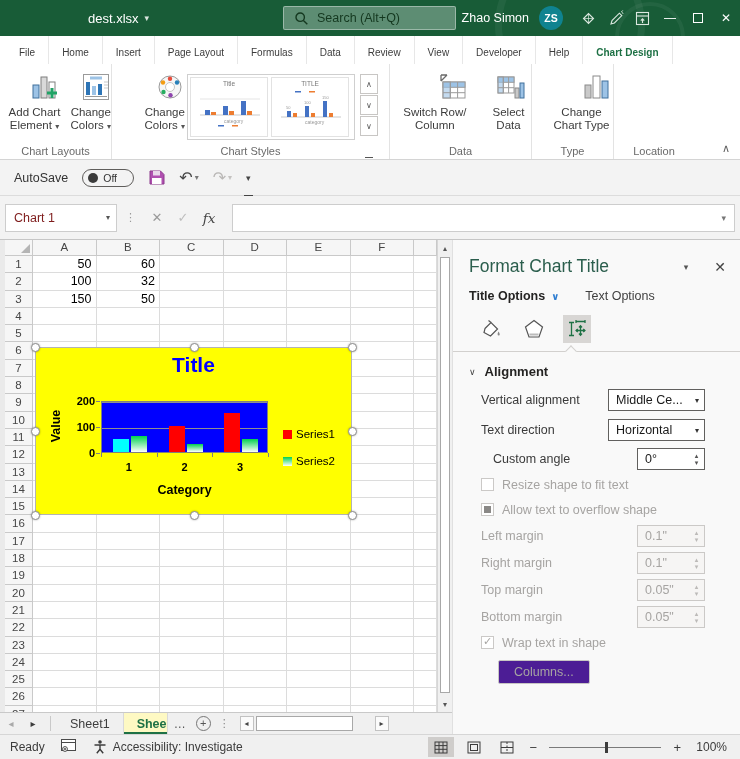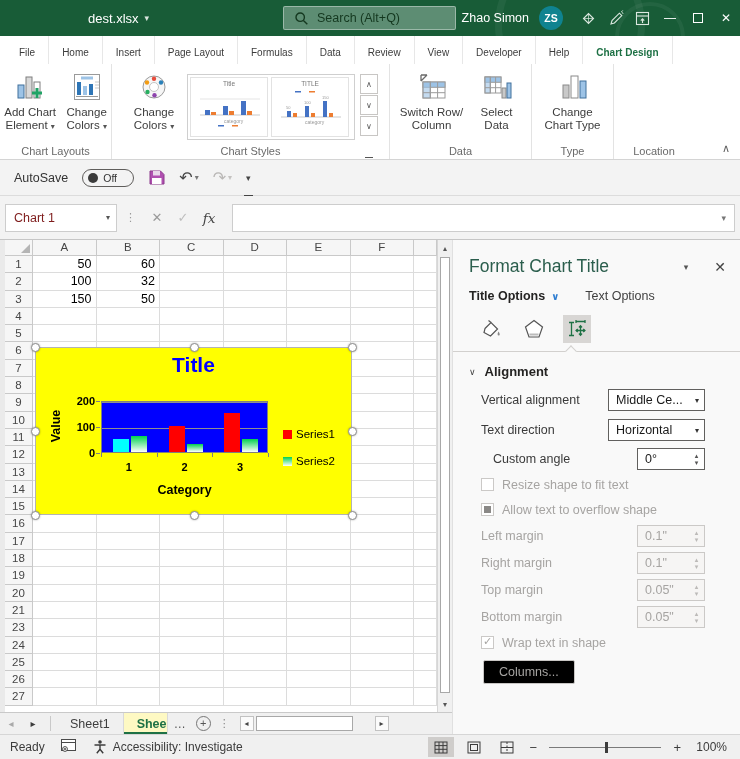--- a/index.html
+++ b/index.html
@@ -25,21 +25,21 @@
   
   .tabsrow { position:absolute; left:0; top:36px; width:740px; height:28px; background:#fff; display:flex; align-items:center; padding-left:6px; }
   .rtab { padding:16px 13px; font-size:10px; color:#3c3c3c; height:28px; display:flex; align-items:center; border-right:1px solid #e7e7e7; white-space:nowrap; }
   .rtab.ctx { color:#1e7145; }
   .rtab.active { font-weight:bold; box-shadow:inset 0 -3px 0 #1e7145; }
 
   
   .ribbon { position:absolute; left:0; top:64px; width:740px; height:96px; background:#fff; border-bottom:1px solid #d4d4d4; display:flex; }
   .rgroup { position:relative; border-right:1px solid #e3e3e3; display:flex; justify-content:center; gap:2px; padding-top:5px; }
   .glabel { position:absolute; bottom:2px; left:0; width:100%; text-align:center; font-size:11px; color:#6a6a6a; }
-  .rbtn { width:62px; display:flex; flex-direction:column; align-items:center; padding-top:2px; }
+  .rbtn { width:62px; display:flex; flex-direction:column; align-items:flex-end; padding-top:2px; }
   .rbtn .ric { height:32px; display:flex; align-items:center; }
   .rlab { text-align:center; font-size:11.5px; line-height:13px; color:#3c3c3c; margin-top:3px; }
   .rlab .chev { font-size:8px; color:#555; }
   .gallery { margin-top:5px; width:168px; height:66px; border:1px solid #cfcfcf; background:#fff; display:flex; gap:3px; padding:2px; }
   .gthumb { width:78px; height:60px; border:1px solid #e2e2e2; background:#fff; display:flex; flex-direction:column; align-items:center; padding-top:2px; }
   .gtitle { font-size:6.5px; color:#777; }
   .gscroll { margin-top:5px; margin-left:3px; display:flex; flex-direction:column; gap:1px; }
   .gsb { width:18px; height:20px; border:1px solid #c8c6c4; background:#fff; color:#555; font-size:8px; display:flex; align-items:center; justify-content:center; flex-direction:column; }
   .gsb .bar { width:8px; border-top:1px solid #555; margin-bottom:1px; }
   .collapse { position:absolute; right:10px; bottom:4px; color:#5f5f5f; font-size:11px; }
@@ -134,21 +134,21 @@
   .spin .val { flex:1; font-size:12.5px; color:#1a1a1a; }
   .spin .arrows { width:15px; display:flex; flex-direction:column; align-items:center; line-height:7px; }
   .spin .arrows i { font-style:normal; font-size:7px; color:#555; }
   .frowp.dis .ctrl { background:#f6f5f4; border-color:#cbc9c7; }
   .frowp.dis .ctrl .val { color:#a6a4a2; }
   .frowp.dis .arrows i { color:#bcbab8; }
   .cb { width:13px; height:13px; border:1px solid #b5b3b1; background:#fff; margin-right:8px; position:relative; flex:none; }
   .frowp.dis .cb { border-color:#cbc9c7; }
   .cb.mixed::after { content:""; position:absolute; left:2px; top:2px; width:7px; height:7px; background:#8a8886; }
   .cb.checked::after { content:"✓"; position:absolute; left:1px; top:-2px; font-size:11px; color:#a6a4a2; }
-  .pbtn { margin-left:2px; padding:4px 15px; border:1px solid #c8c6c4; border-radius:2px; background:#000000; font-size:12.5px; color:#a6a4a2; }
+  .pbtn { margin-left:17px; padding:4px 15px; border:1px solid #c8c6c4; border-radius:2px; background:#4c1d95; font-size:12.5px; color:#a6a4a2; }
 
   
   .tabbar { position:absolute; left:0; top:472px; width:452px; height:22px; background:#f0f0f0; border-top:1px solid #c9c9c9; display:flex; align-items:stretch; }
   .snav { width:22px; display:flex; align-items:center; justify-content:center; font-size:10px; }
   .snav.dis { color:#a9a9a9; } .snav.en { color:#3c3c3c; }
   .sdiv { width:1px; background:#c9c9c9; margin:3px 6px; }
   .stab { padding:0 13px; display:flex; align-items:center; font-size:12.5px; color:#3e3e3e; border-right:1px solid #d9d9d9; white-space:nowrap; }
   .stab.active { background:#fef9c3; color:#1e7145; font-weight:bold; box-shadow:inset 0 -2px 0 #1e7145; max-width:44px; overflow:hidden; }
   .sell { display:flex; align-items:center; color:#555; font-size:12px; padding:0 6px; }
   .splus { align-self:center; width:15px; height:15px; border:1px solid #767676; border-radius:50%; color:#555; font-size:11px; line-height:13px; text-align:center; margin-left:4px; }
@@ -627,20 +627,30 @@
           <div class="gcell"></div>
           <div class="gcell"></div>
           <div class="gcell"></div>
           <div class="gcell"></div>
           <div class="gcell"></div>
           <div class="gcell"></div>
           <div class="gcell xtra"></div>
         </div>
         <div class="grow">
           <div class="rh">21</div>
+          <div class="gcell"></div>
+          <div class="gcell"></div>
+          <div class="gcell"></div>
+          <div class="gcell"></div>
+          <div class="gcell"></div>
+          <div class="gcell"></div>
+          <div class="gcell xtra"></div>
+        </div>
+        <div class="grow">
+          <div class="rh">22</div>
           <div class="gcell"></div>
           <div class="gcell"></div>
           <div class="gcell"></div>
           <div class="gcell"></div>
           <div class="gcell"></div>
           <div class="gcell"></div>
           <div class="gcell xtra"></div>
         </div>
         <div class="grow">
           <div class="rh">23</div>

